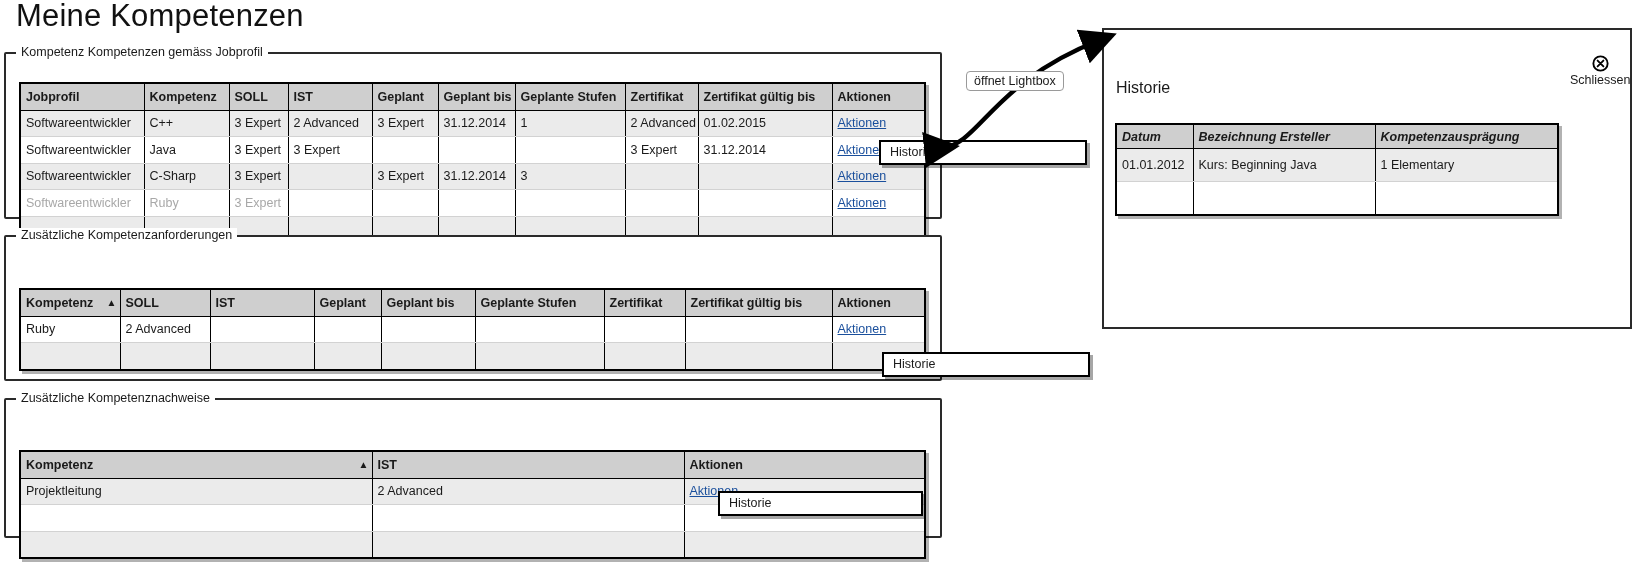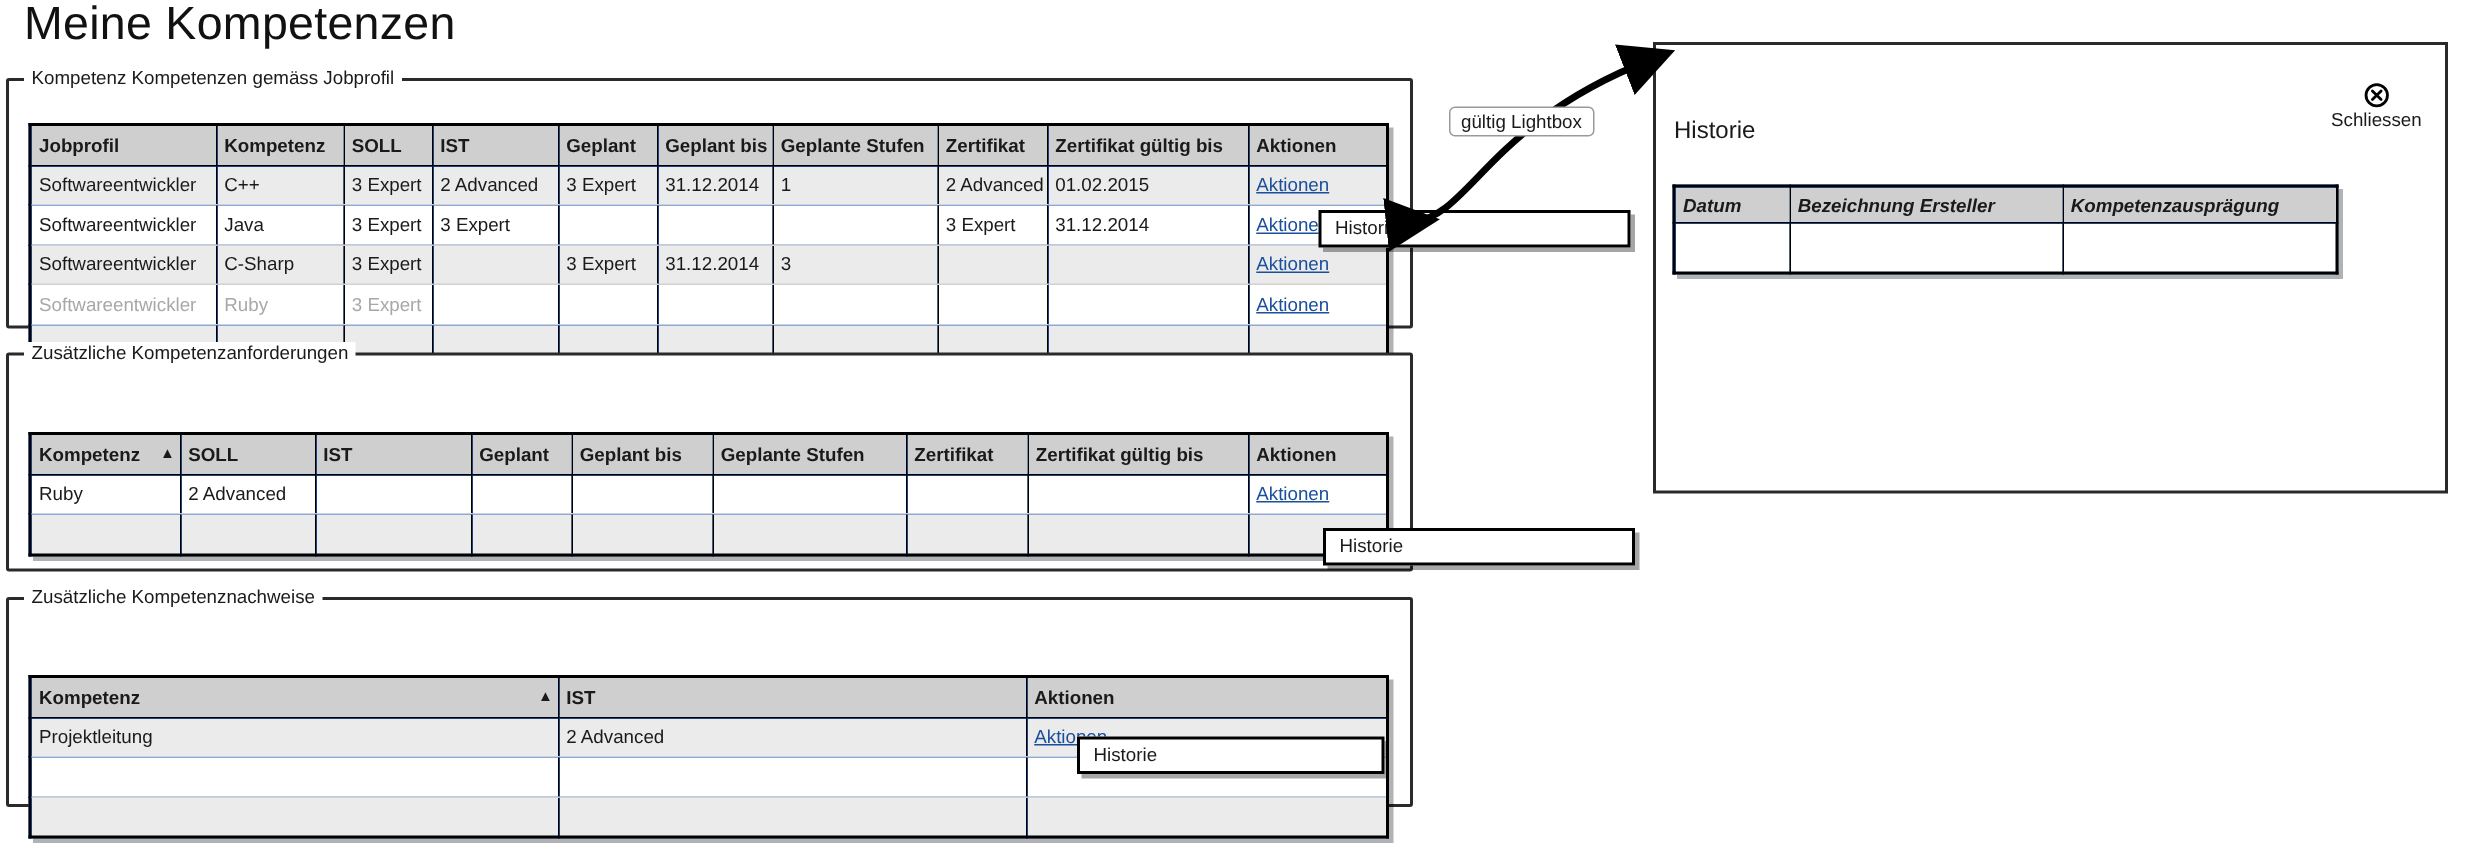--- a/index.html
+++ b/index.html
@@ -48,21 +48,21 @@
   }
 
   #group-required { left: 4px;  top: 52px;  width: 938px; height: 167px; }
   #group-extra-req { left: 4px; top: 235px; width: 938px; height: 146px; }
   #group-extra-proof { left: 4px; top: 398px; width: 938px; height: 140px; }
 
   
   .grid {
     position: absolute;
     border-collapse: collapse;
-    background: #3b82f6;
+    background: #fef9c3;
     border: 2px solid #000;
     box-shadow: 3px 3px 0 rgba(0,0,0,0.30);
     font-size: 12.5px;
     table-layout: fixed;
   }
   .grid th, .grid td {
     border-right: 1px solid #000;
     border-bottom: 1px solid #d2d2d2;
     padding: 2px 5px;
     text-align: left;
@@ -167,21 +167,21 @@
   }
   #lightbox-title {
     position: absolute;
     left: 12px;
     top: 49px;
     font-size: 16px;
     color: #1a1a1a;
   }
   #close-control {
     position: absolute;
-    right: 16px;
+    right: 0;
     top: 25px;
     width: 60px;
     text-align: center;
     cursor: pointer;
   }
   #close-control .circle-x {
     display: block;
     margin: 0 auto;
     width: 17px;
     height: 17px;
@@ -396,21 +396,21 @@
 </div>
 
 <svg id="arrow-svg" viewBox="0 0 210 150">
   <defs>
     <marker id="ah" markerWidth="8" markerHeight="8" refX="4" refY="4" orient="auto">
       <path d="M0,0 L8,4 L0,8 z" fill="#000"></path>
     </marker>
   </defs>
   <path d="M22,126 C60,122 72,60 180,18" stroke="#000" stroke-width="4.5" fill="none" marker-end="url(#ah)" marker-start="url(#ah)"></path>
 </svg>
-<div id="annotation-lightbox">gültig Lightbox</div>
+<div id="annotation-lightbox">öffnet Lightbox</div>
 
 <div id="lightbox">
   <div id="close-control">
     <svg class="circle-x" viewBox="0 0 20 20">
       <circle cx="10" cy="10" r="8.4" fill="none" stroke="#000" stroke-width="2.2"></circle>
       <path d="M6.6,6.6 L13.4,13.4 M13.4,6.6 L6.6,13.4" stroke="#000" stroke-width="2.2" stroke-linecap="round"></path>
     </svg>
     <span class="close-label">Schliessen</span>
   </div>
   <div id="lightbox-title">Historie</div>
@@ -423,19 +423,24 @@
       <col style="width:183px">
   </colgroup>
   <thead>
     <tr>
       <th>Datum</th>
       <th>Bezeichnung Ersteller</th>
       <th>Kompetenzausprägung</th>
     </tr>
   </thead>
   <tbody>
+    <tr class="odd">
+      <td>01.01.2012</td>
+      <td>Kurs: Beginning Java</td>
+      <td>1 Elementary</td>
+    </tr>
     <tr class="even">
       <td class="empty-row"></td>
       <td class="empty-row"></td>
       <td class="empty-row"></td>
     </tr>
   </tbody>
 </table>
 
 </body></html>

